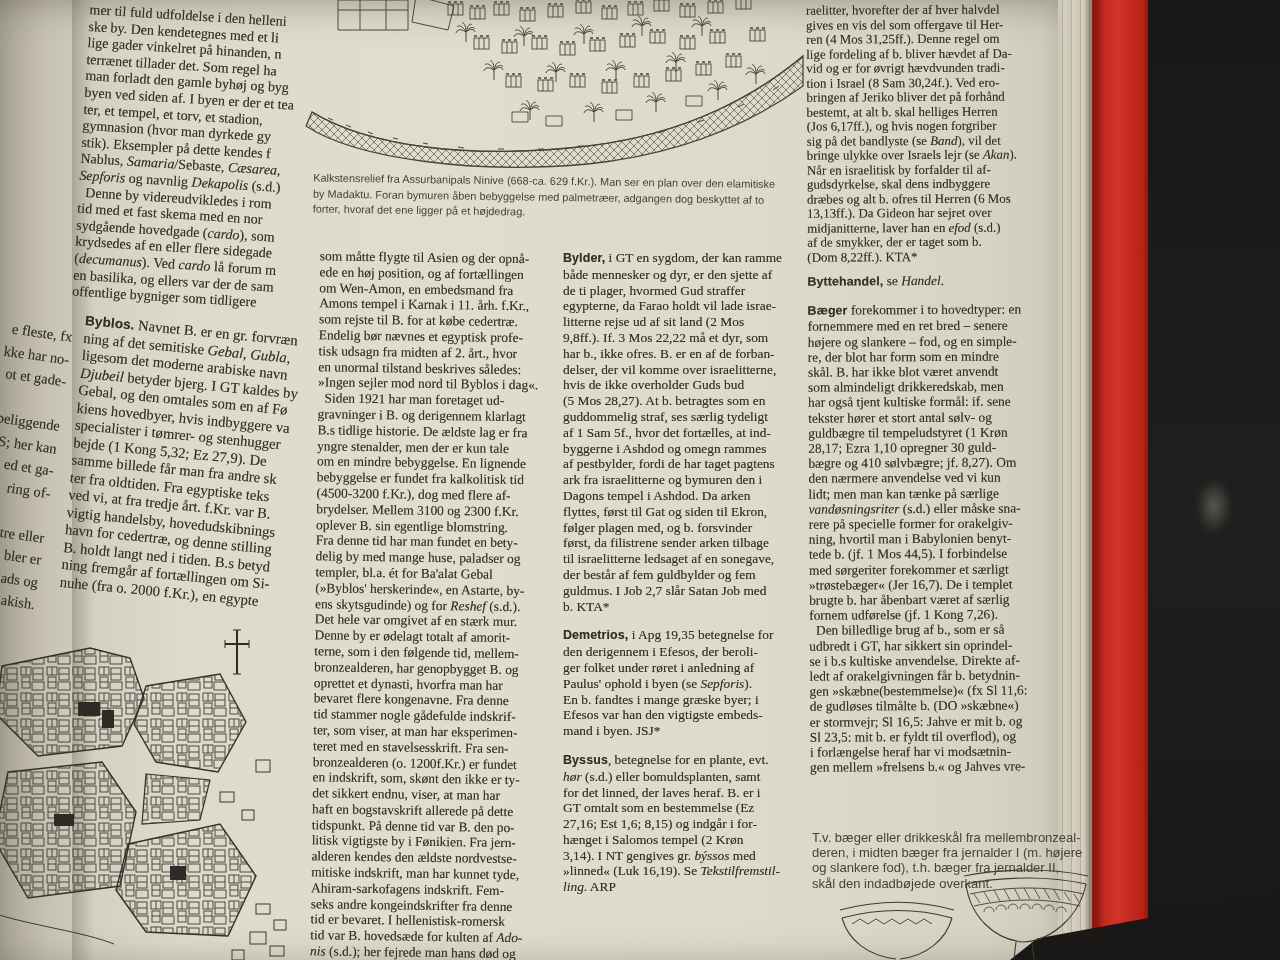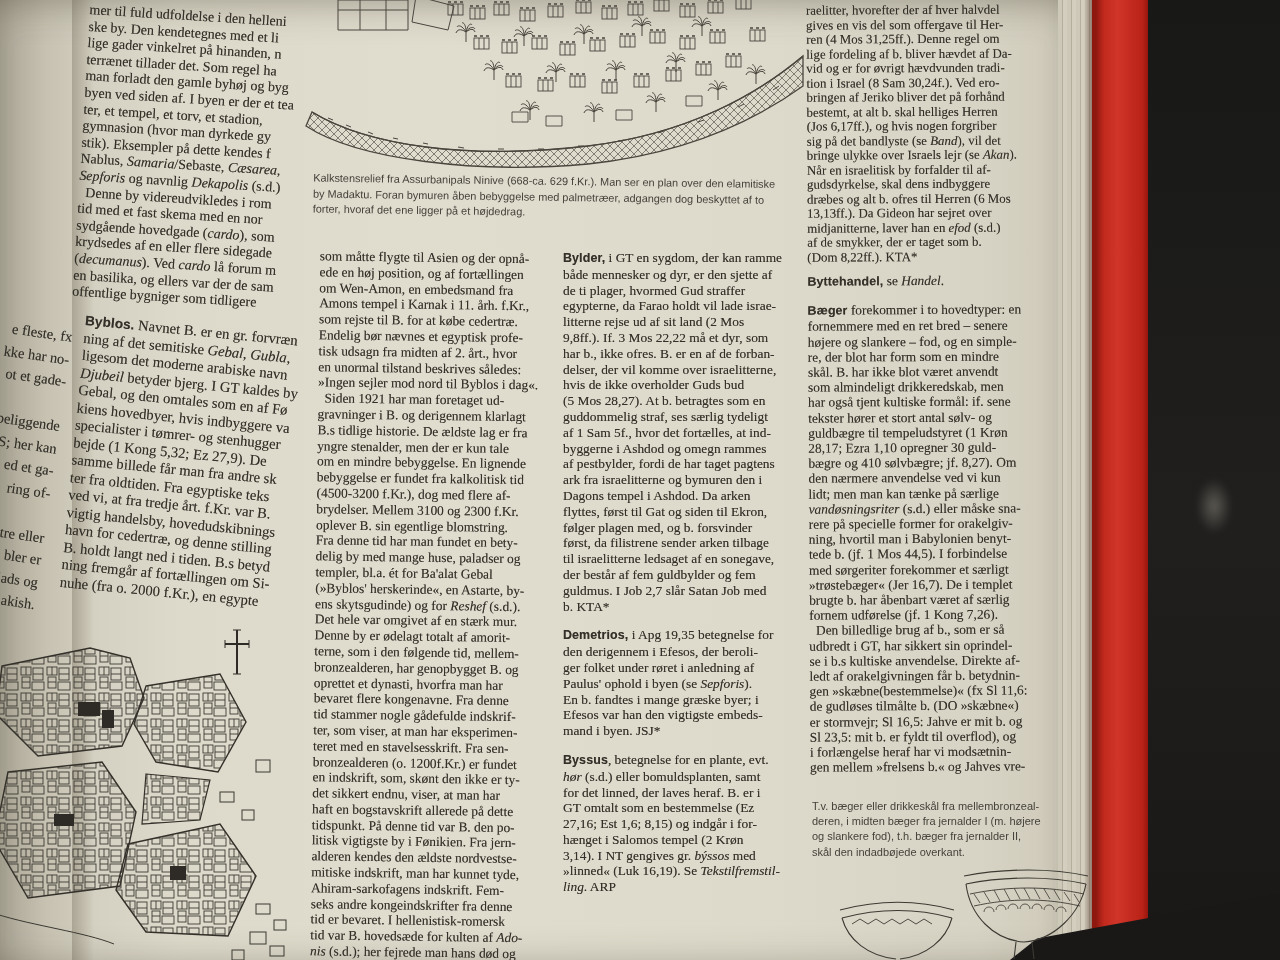--- a/index.html
+++ b/index.html
@@ -34,21 +34,21 @@
   .col1b{left:86px;top:312px;width:228px;font-size:14.6px;line-height:17.5px;overflow:hidden;
          transform:rotate(5.5deg);transform-origin:top left;}
   .col2{left:315px;top:250px;width:248px;font-size:13.4px;line-height:15.8px;transform:rotate(.8deg);}
   .col3{left:563px;top:250px;width:248px;font-size:13.4px;line-height:15.8px;}
   .col3 .para{margin-bottom:13px;}
   .col4{left:808px;top:3px;width:254px;font-size:13.4px;line-height:15.2px;transform:rotate(-.3deg);}
   .col4 .bytte{font-size:12.9px;line-height:14.5px;}
   .col4 .byttehandel{margin-top:9px;}
   .col4 .baeger{margin-top:13px;}
   .cap1{left:313px;top:174px;width:500px;font-size:10.9px;line-height:15.6px;transform:rotate(.8deg);}
-  .cap2{left:812px;top:799px;width:260px;font-size:11px;line-height:15.2px;}
+  .cap2{left:812px;top:830px;width:260px;font-size:13px;line-height:15.2px;}
 
   svg{position:absolute;overflow:visible;}
   .relief{left:298px;top:-6px;}
   .sitemap{left:-6px;top:614px;}
   .goblets{left:838px;top:864px;}
 </style>
 </head>
 <body>
 
 <div class="page"></div>

